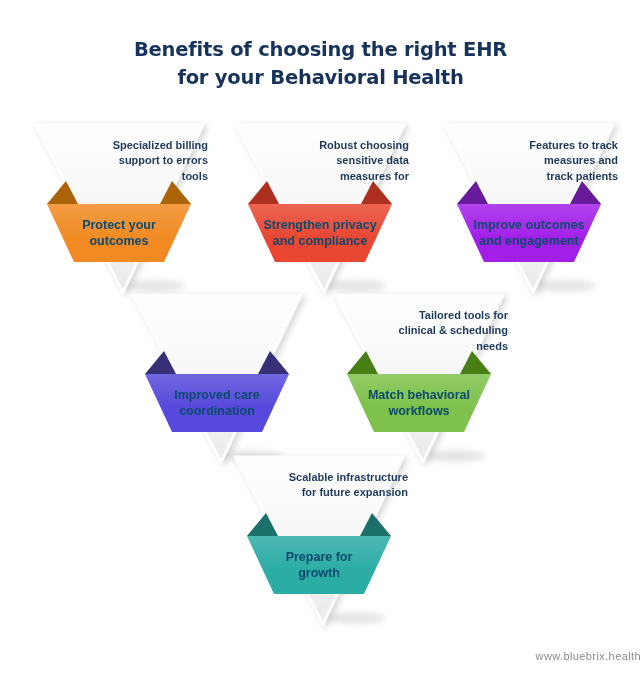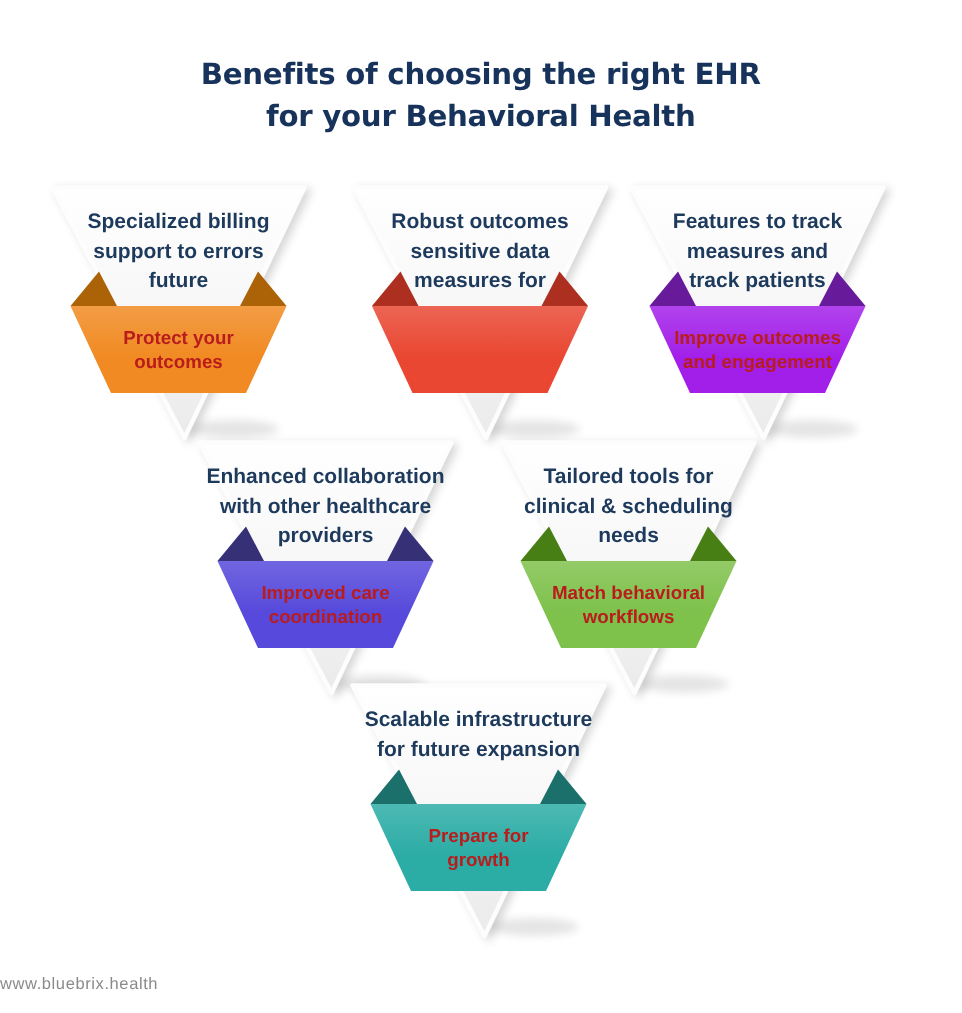--- a/index.html
+++ b/index.html
@@ -29,57 +29,57 @@
   .funnel {
     position: absolute;
     width: 178px;
     height: 172px;
   }
   .funnel svg { position: absolute; inset: 0; overflow: visible; }
   .funnel-white { filter: drop-shadow(3px 2px 3px rgba(0,0,0,0.16)); }
   .tail-shadow { filter: blur(3px); }
   .f1 { left: 30px;  top: 124px; }
   .f2 { left: 231px; top: 124px; }
-  .f3 { left: 416px; top: 124px; }
+  .f3 { left: 440px; top: 124px; }
   .f4 { left: 128px; top: 294px; }
   .f5 { left: 330px; top: 294px; }
   .f6 { left: 230px; top: 456px; }
   .benefit {
     position: absolute;
     top: 14px;
     left: 0;
     width: 100%;
-    text-align: center;
-    font-size: 14px;
+    text-align: right;
+    font-size: 11px;
     font-weight: 600;
     line-height: 1.4;
     color: #1D3A5C;
   }
   .band-label {
     position: absolute;
     top: 80px;
     height: 58px;
     left: 0;
     right: 0;
     display: flex;
     flex-direction: column;
     justify-content: center;
     align-items: center;
     text-align: center;
-    color: #b91c1c;
+    color: #0c4a6e;
     font-weight: 700;
     font-size: 12.5px;
     line-height: 1.32;
   }
   .footer {
     position: absolute;
     bottom: 13px;
     left: 0;
     width: 100%;
-    text-align: left;
+    text-align: right;
     font-size: 11px;
     letter-spacing: 0.4px;
     color: #8A8A8A;
   }
   .defs-holder { position: absolute; width: 0; height: 0; }
 </style>
 </head>
 <body>
 
 <div class="canvas">
@@ -108,41 +108,45 @@
       <ellipse class="tail-shadow" cx="126" cy="162" rx="30" ry="6" fill="#000000" opacity="0.10"></ellipse>
       <polygon class="funnel-white" points="5,1 173,1 93,168" fill="url(#whiteGrad)" stroke="#fdfdfd" stroke-width="3" stroke-linejoin="round"></polygon>
       <polygon points="17,80 48,80 36,57" fill="#AC6307"></polygon>
       <polygon points="161,80 130,80 142,57" fill="#AC6307"></polygon>
       <polygon points="17,80 161,80 134,138 44,138" fill="#F18A22"></polygon>
       <polygon points="17,80 161,80 134,138 44,138" fill="url(#sheenGrad)"></polygon>
     </svg>
     <div class="benefit">
       <div>Specialized billing</div>
       <div>support to errors</div>
-      <div>future</div>
+      <div>tools</div>
     </div>
     <div class="band-label">
       <div>Protect your</div>
       <div>outcomes</div>
     </div>
   </div>
 
   <div class="funnel f2">
     <svg viewBox="0 0 178 172">
       <ellipse class="tail-shadow" cx="126" cy="162" rx="30" ry="6" fill="#000000" opacity="0.10"></ellipse>
       <polygon class="funnel-white" points="5,1 173,1 93,168" fill="url(#whiteGrad)" stroke="#fdfdfd" stroke-width="3" stroke-linejoin="round"></polygon>
       <polygon points="17,80 48,80 36,57" fill="#AD2F1F"></polygon>
       <polygon points="161,80 130,80 142,57" fill="#AD2F1F"></polygon>
       <polygon points="17,80 161,80 134,138 44,138" fill="#E94732"></polygon>
       <polygon points="17,80 161,80 134,138 44,138" fill="url(#sheenGrad)"></polygon>
     </svg>
     <div class="benefit">
-      <div>Robust outcomes</div>
+      <div>Robust choosing</div>
       <div>sensitive data</div>
       <div>measures for</div>
+    </div>
+    <div class="band-label">
+      <div>Strengthen privacy</div>
+      <div>and compliance</div>
     </div>
   </div>
 
   <div class="funnel f3">
     <svg viewBox="0 0 178 172">
       <ellipse class="tail-shadow" cx="126" cy="162" rx="30" ry="6" fill="#000000" opacity="0.10"></ellipse>
       <polygon class="funnel-white" points="5,1 173,1 93,168" fill="url(#whiteGrad)" stroke="#fdfdfd" stroke-width="3" stroke-linejoin="round"></polygon>
       <polygon points="17,80 48,80 36,57" fill="#671A99"></polygon>
       <polygon points="161,80 130,80 142,57" fill="#671A99"></polygon>
       <polygon points="17,80 161,80 134,138 44,138" fill="#A21FE9"></polygon>
@@ -161,25 +165,20 @@
 
   <div class="funnel f4">
     <svg viewBox="0 0 178 172">
       <ellipse class="tail-shadow" cx="126" cy="162" rx="30" ry="6" fill="#000000" opacity="0.10"></ellipse>
       <polygon class="funnel-white" points="5,1 173,1 93,168" fill="url(#whiteGrad)" stroke="#fdfdfd" stroke-width="3" stroke-linejoin="round"></polygon>
       <polygon points="17,80 48,80 36,57" fill="#363077"></polygon>
       <polygon points="161,80 130,80 142,57" fill="#363077"></polygon>
       <polygon points="17,80 161,80 134,138 44,138" fill="#5649DB"></polygon>
       <polygon points="17,80 161,80 134,138 44,138" fill="url(#sheenGrad)"></polygon>
     </svg>
-    <div class="benefit">
-      <div>Enhanced collaboration</div>
-      <div>with other healthcare</div>
-      <div>providers</div>
-    </div>
     <div class="band-label">
       <div>Improved care</div>
       <div>coordination</div>
     </div>
   </div>
 
   <div class="funnel f5">
     <svg viewBox="0 0 178 172">
       <ellipse class="tail-shadow" cx="126" cy="162" rx="30" ry="6" fill="#000000" opacity="0.10"></ellipse>
       <polygon class="funnel-white" points="5,1 173,1 93,168" fill="url(#whiteGrad)" stroke="#fdfdfd" stroke-width="3" stroke-linejoin="round"></polygon>

